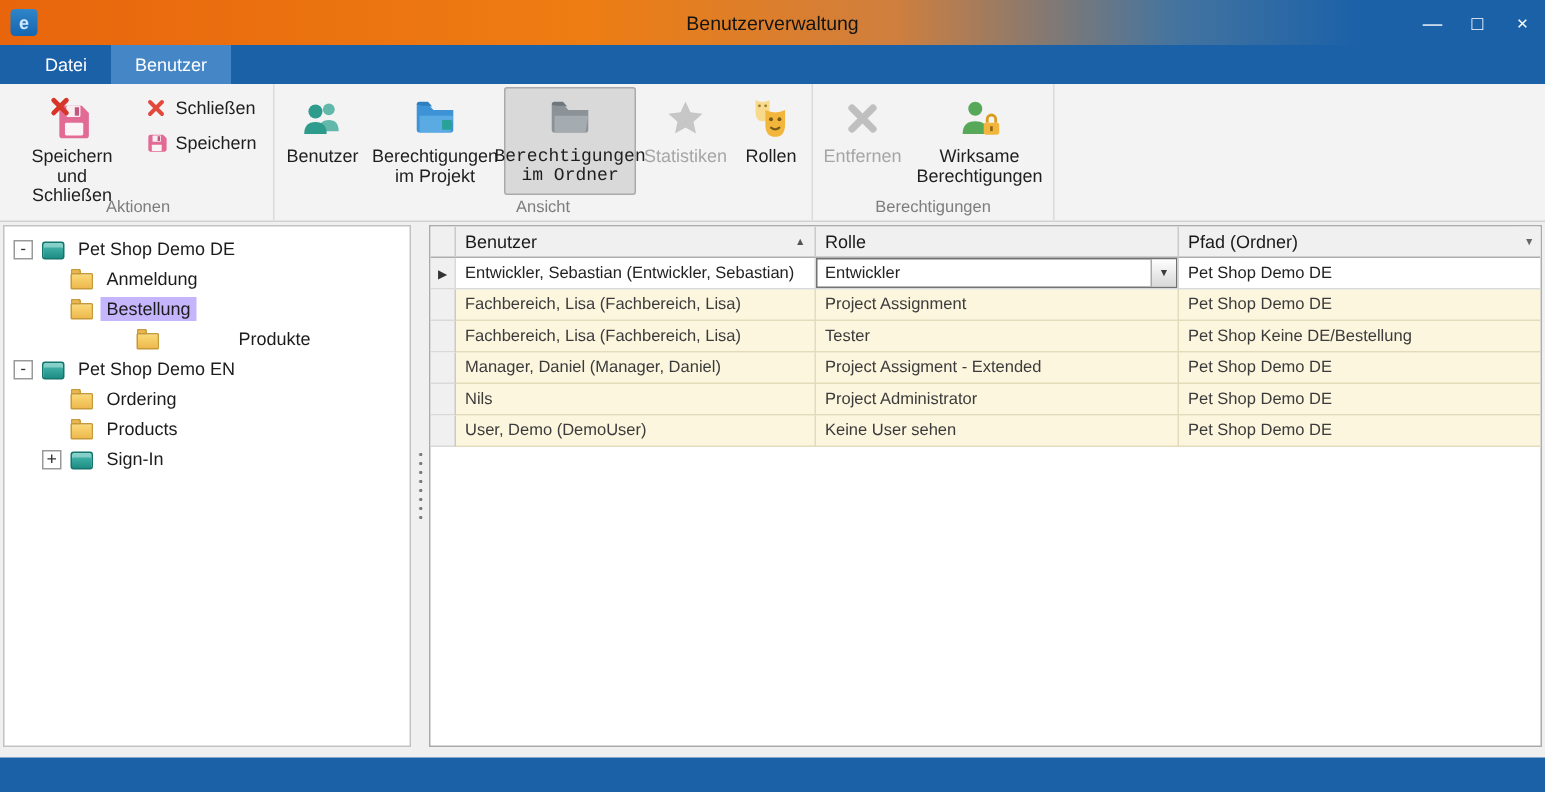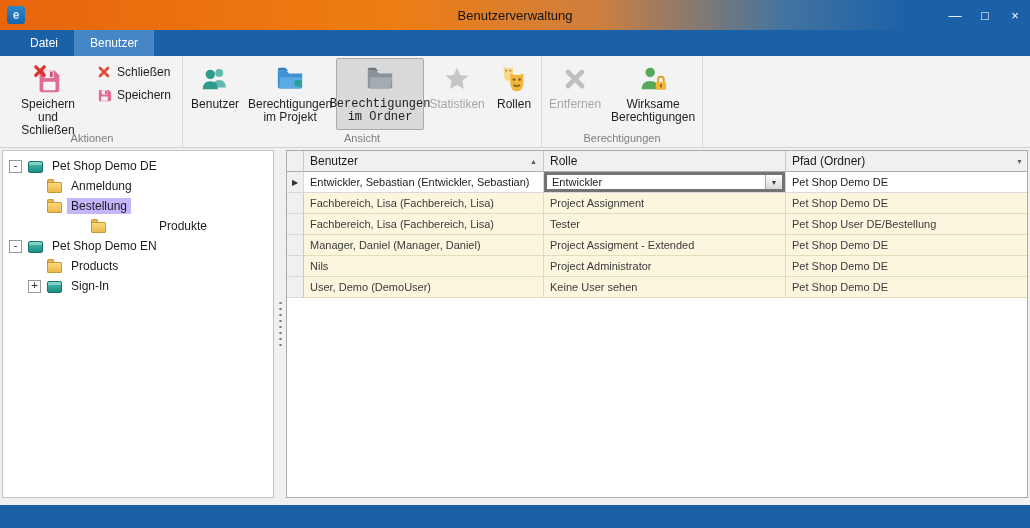--- a/index.html
+++ b/index.html
@@ -113,21 +113,21 @@
     border-right:1px solid #e4dbbb; border-bottom:1px solid #e4dbbb; box-sizing:border-box;
     overflow:hidden; white-space:nowrap;
   }
   .grow.selected { background:#ffffff; }
   .grow.selected .gcell { border-right-color:#d9d9d9; border-bottom-color:#d9d9d9; color:#222; }
   .gcell.ind { width:17px; padding:0; justify-content:center; background:#f0f0f0; border-right:1px solid #c9c9c9; border-bottom:1px solid #d9d9d9; }
   .ind-arrow { font-size:8px; color:#333; }
   .gcell.c1 { width:240px; }
   .gcell.c2 { width:242px; position:relative; }
   .gcell.c3 { flex:1; border-right:none; }
-  .combo { position:absolute; top:0; left:0; right:0; bottom:0; border:3px solid #737373; background:#fff; display:flex; align-items:stretch; box-sizing:border-box; }
+  .combo { position:absolute; top:0; left:0; right:0; bottom:0; border:1px solid #737373; background:#fff; display:flex; align-items:stretch; box-sizing:border-box; }
   .combo-text { flex:1; display:flex; align-items:center; padding:0 5px; font-size:11px; color:#222; overflow:hidden; white-space:nowrap; }
   .combo-btn {
     width:16px; flex:none; display:flex; align-items:center; justify-content:center;
     font-size:7px; color:#3a3a3a; background:linear-gradient(#fefefe,#d8d8d8); border-left:1px solid #a8a8a8;
   }
 
   
   .bottom-gap { height:7px; flex:none; background:#f0f0f0; }
   .statusbar { height:23px; flex:none; background:#1b61a8; }
 </style>
@@ -302,20 +302,25 @@
         </div>
         <div class="tree-item" style="padding-left: 21px; gap: 44px;">
           <span class="expander empty"></span>
           <span class="ticon folder-icon"></span>
           <span class="tlabel">Produkte</span>
         </div>
         <div class="tree-item" style="padding-left: 2px;">
           <span class="expander">-</span>
           <span class="ticon project-icon"></span>
           <span class="tlabel">Pet Shop Demo EN</span>
+        </div>
+        <div class="tree-item" style="padding-left: 21px;">
+          <span class="expander empty"></span>
+          <span class="ticon folder-icon"></span>
+          <span class="tlabel">Ordering</span>
         </div>
         <div class="tree-item" style="padding-left: 21px;">
           <span class="expander empty"></span>
           <span class="ticon folder-icon"></span>
           <span class="tlabel">Products</span>
         </div>
         <div class="tree-item" style="padding-left: 21px;">
           <span class="expander">+</span>
           <span class="ticon project-icon"></span>
           <span class="tlabel">Sign-In</span>
@@ -356,21 +361,21 @@
           <div class="grow">
             <div class="gcell ind"></div>
             <div class="gcell c1">Fachbereich, Lisa (Fachbereich, Lisa)</div>
             <div class="gcell c2">Project Assignment</div>
             <div class="gcell c3">Pet Shop Demo DE</div>
           </div>
           <div class="grow">
             <div class="gcell ind"></div>
             <div class="gcell c1">Fachbereich, Lisa (Fachbereich, Lisa)</div>
             <div class="gcell c2">Tester</div>
-            <div class="gcell c3">Pet Shop User DE/Bestellung</div>
+            <div class="gcell c3">Pet Shop Keine DE/Bestellung</div>
           </div>
           <div class="grow">
             <div class="gcell ind"></div>
             <div class="gcell c1">Manager, Daniel (Manager, Daniel)</div>
             <div class="gcell c2">Project Assigment - Extended</div>
             <div class="gcell c3">Pet Shop Demo DE</div>
           </div>
           <div class="grow">
             <div class="gcell ind"></div>
             <div class="gcell c1">Nils</div>

